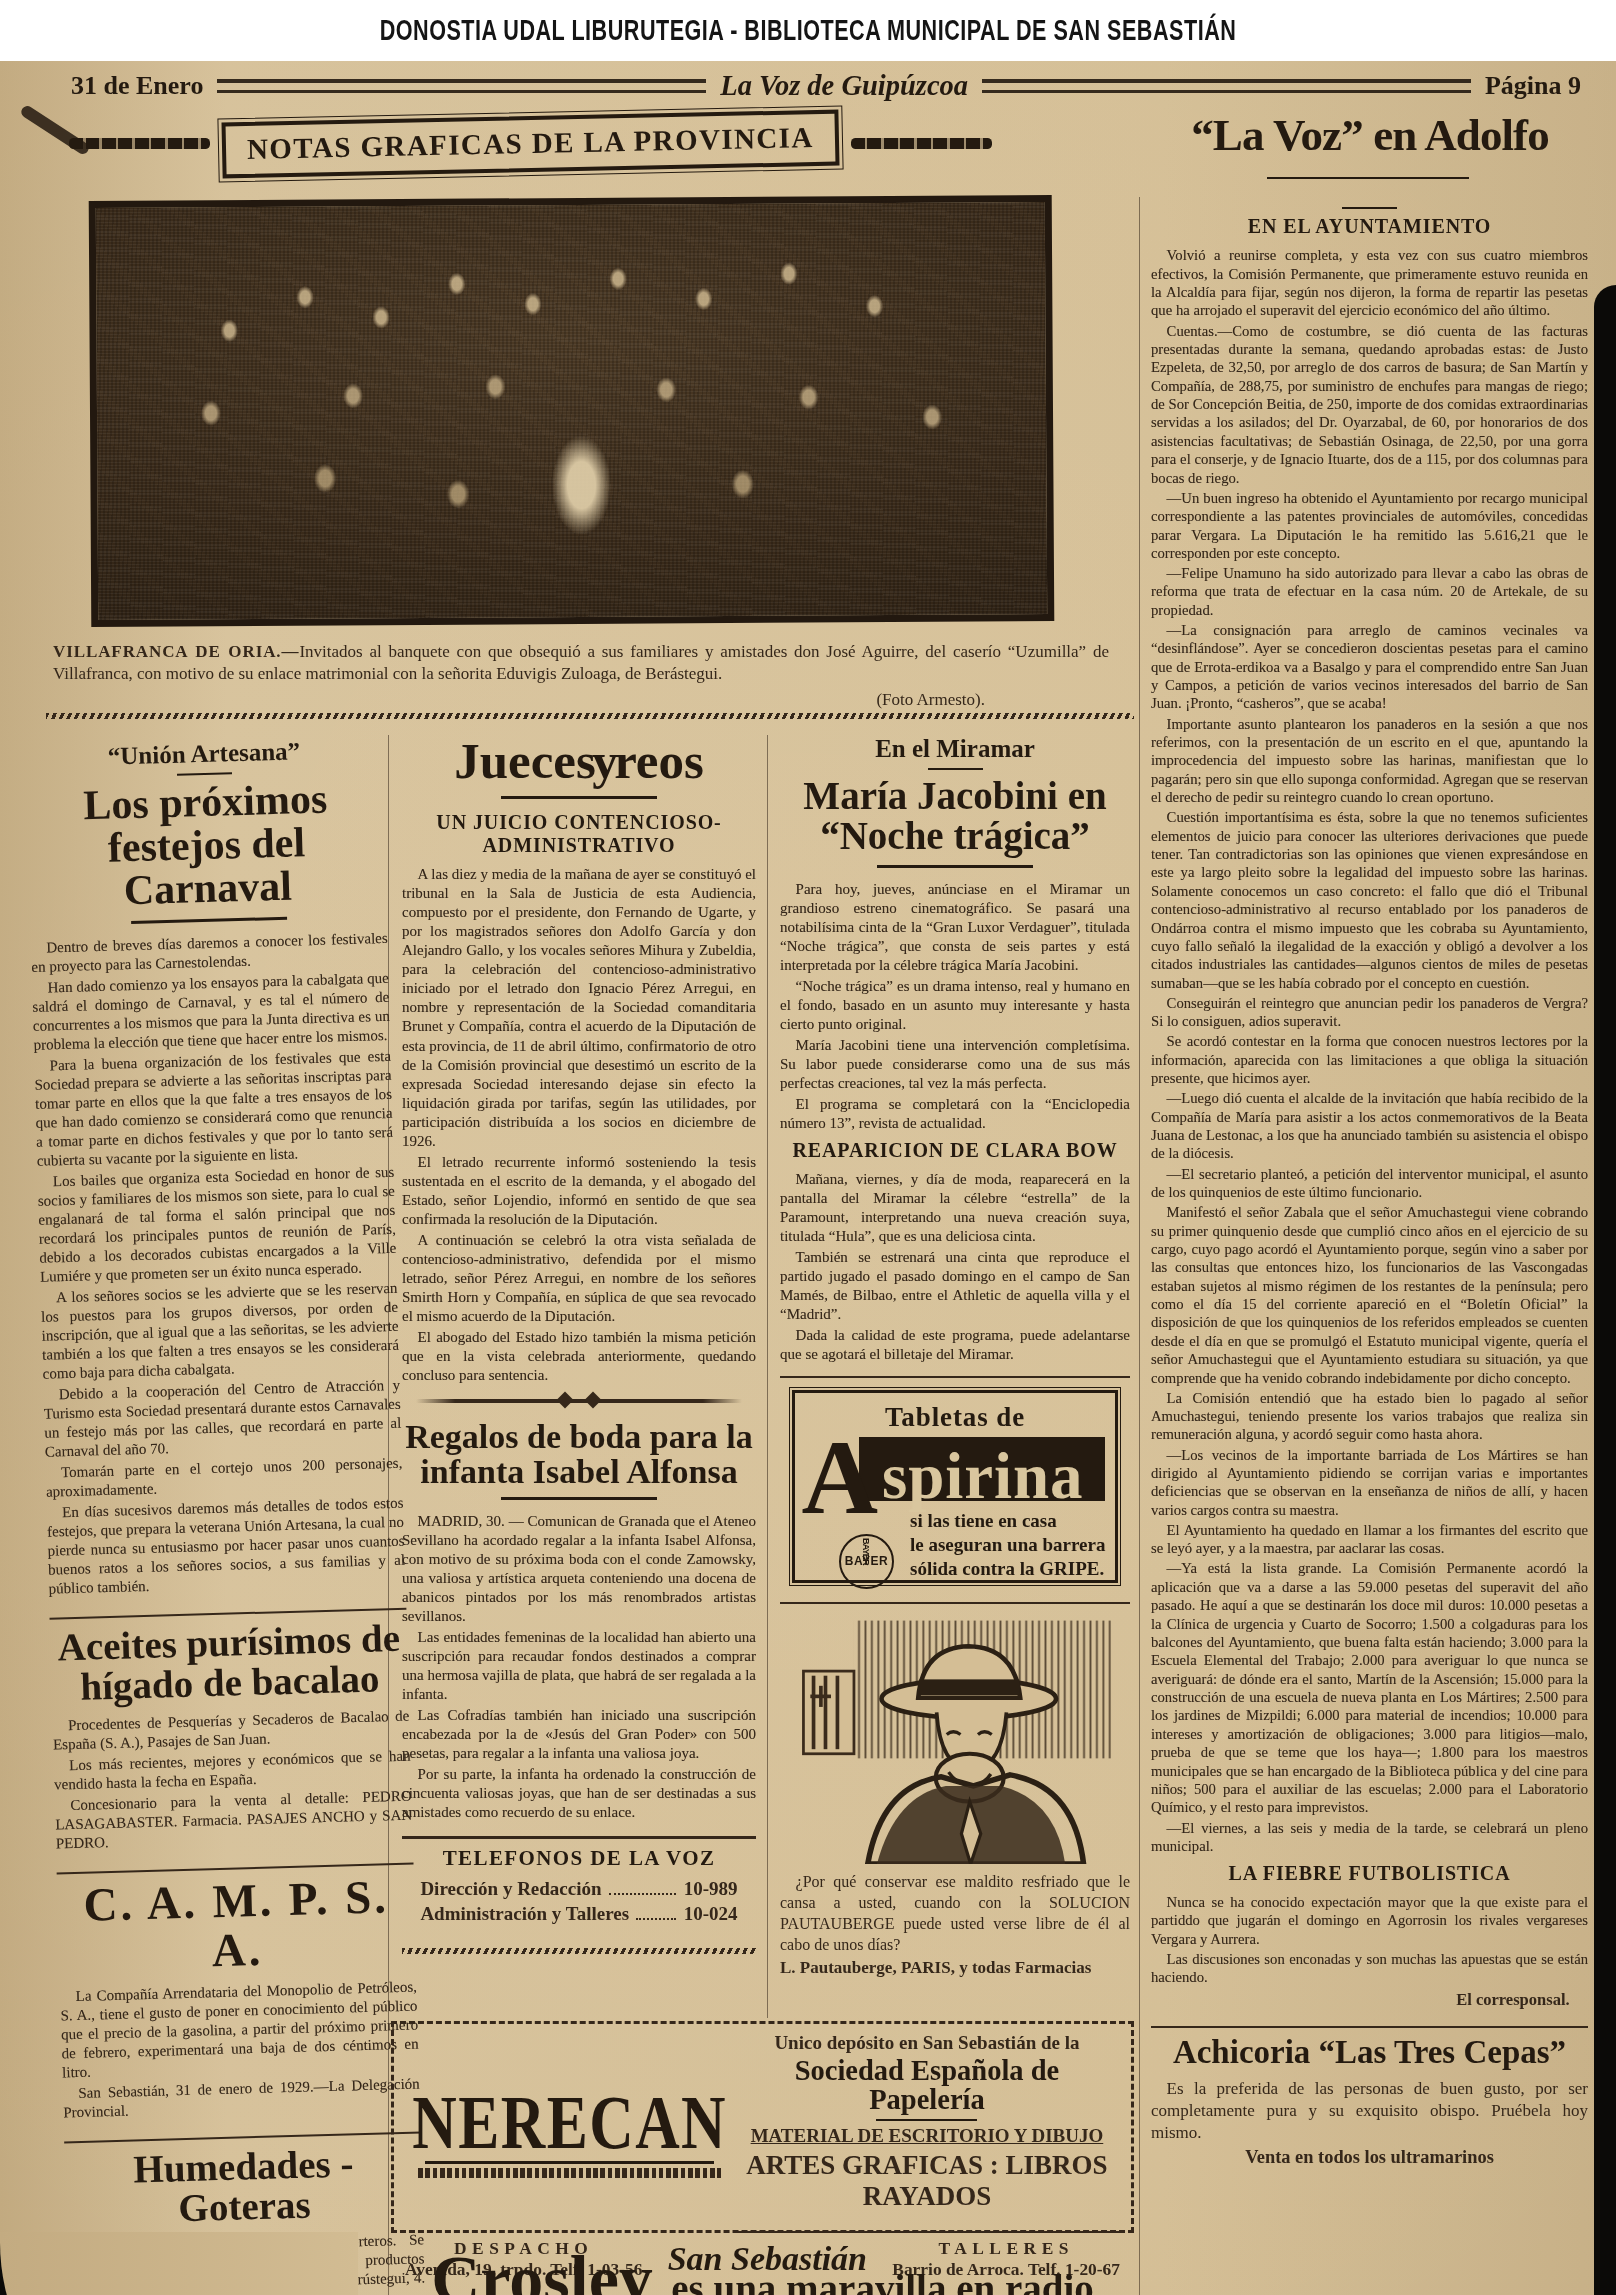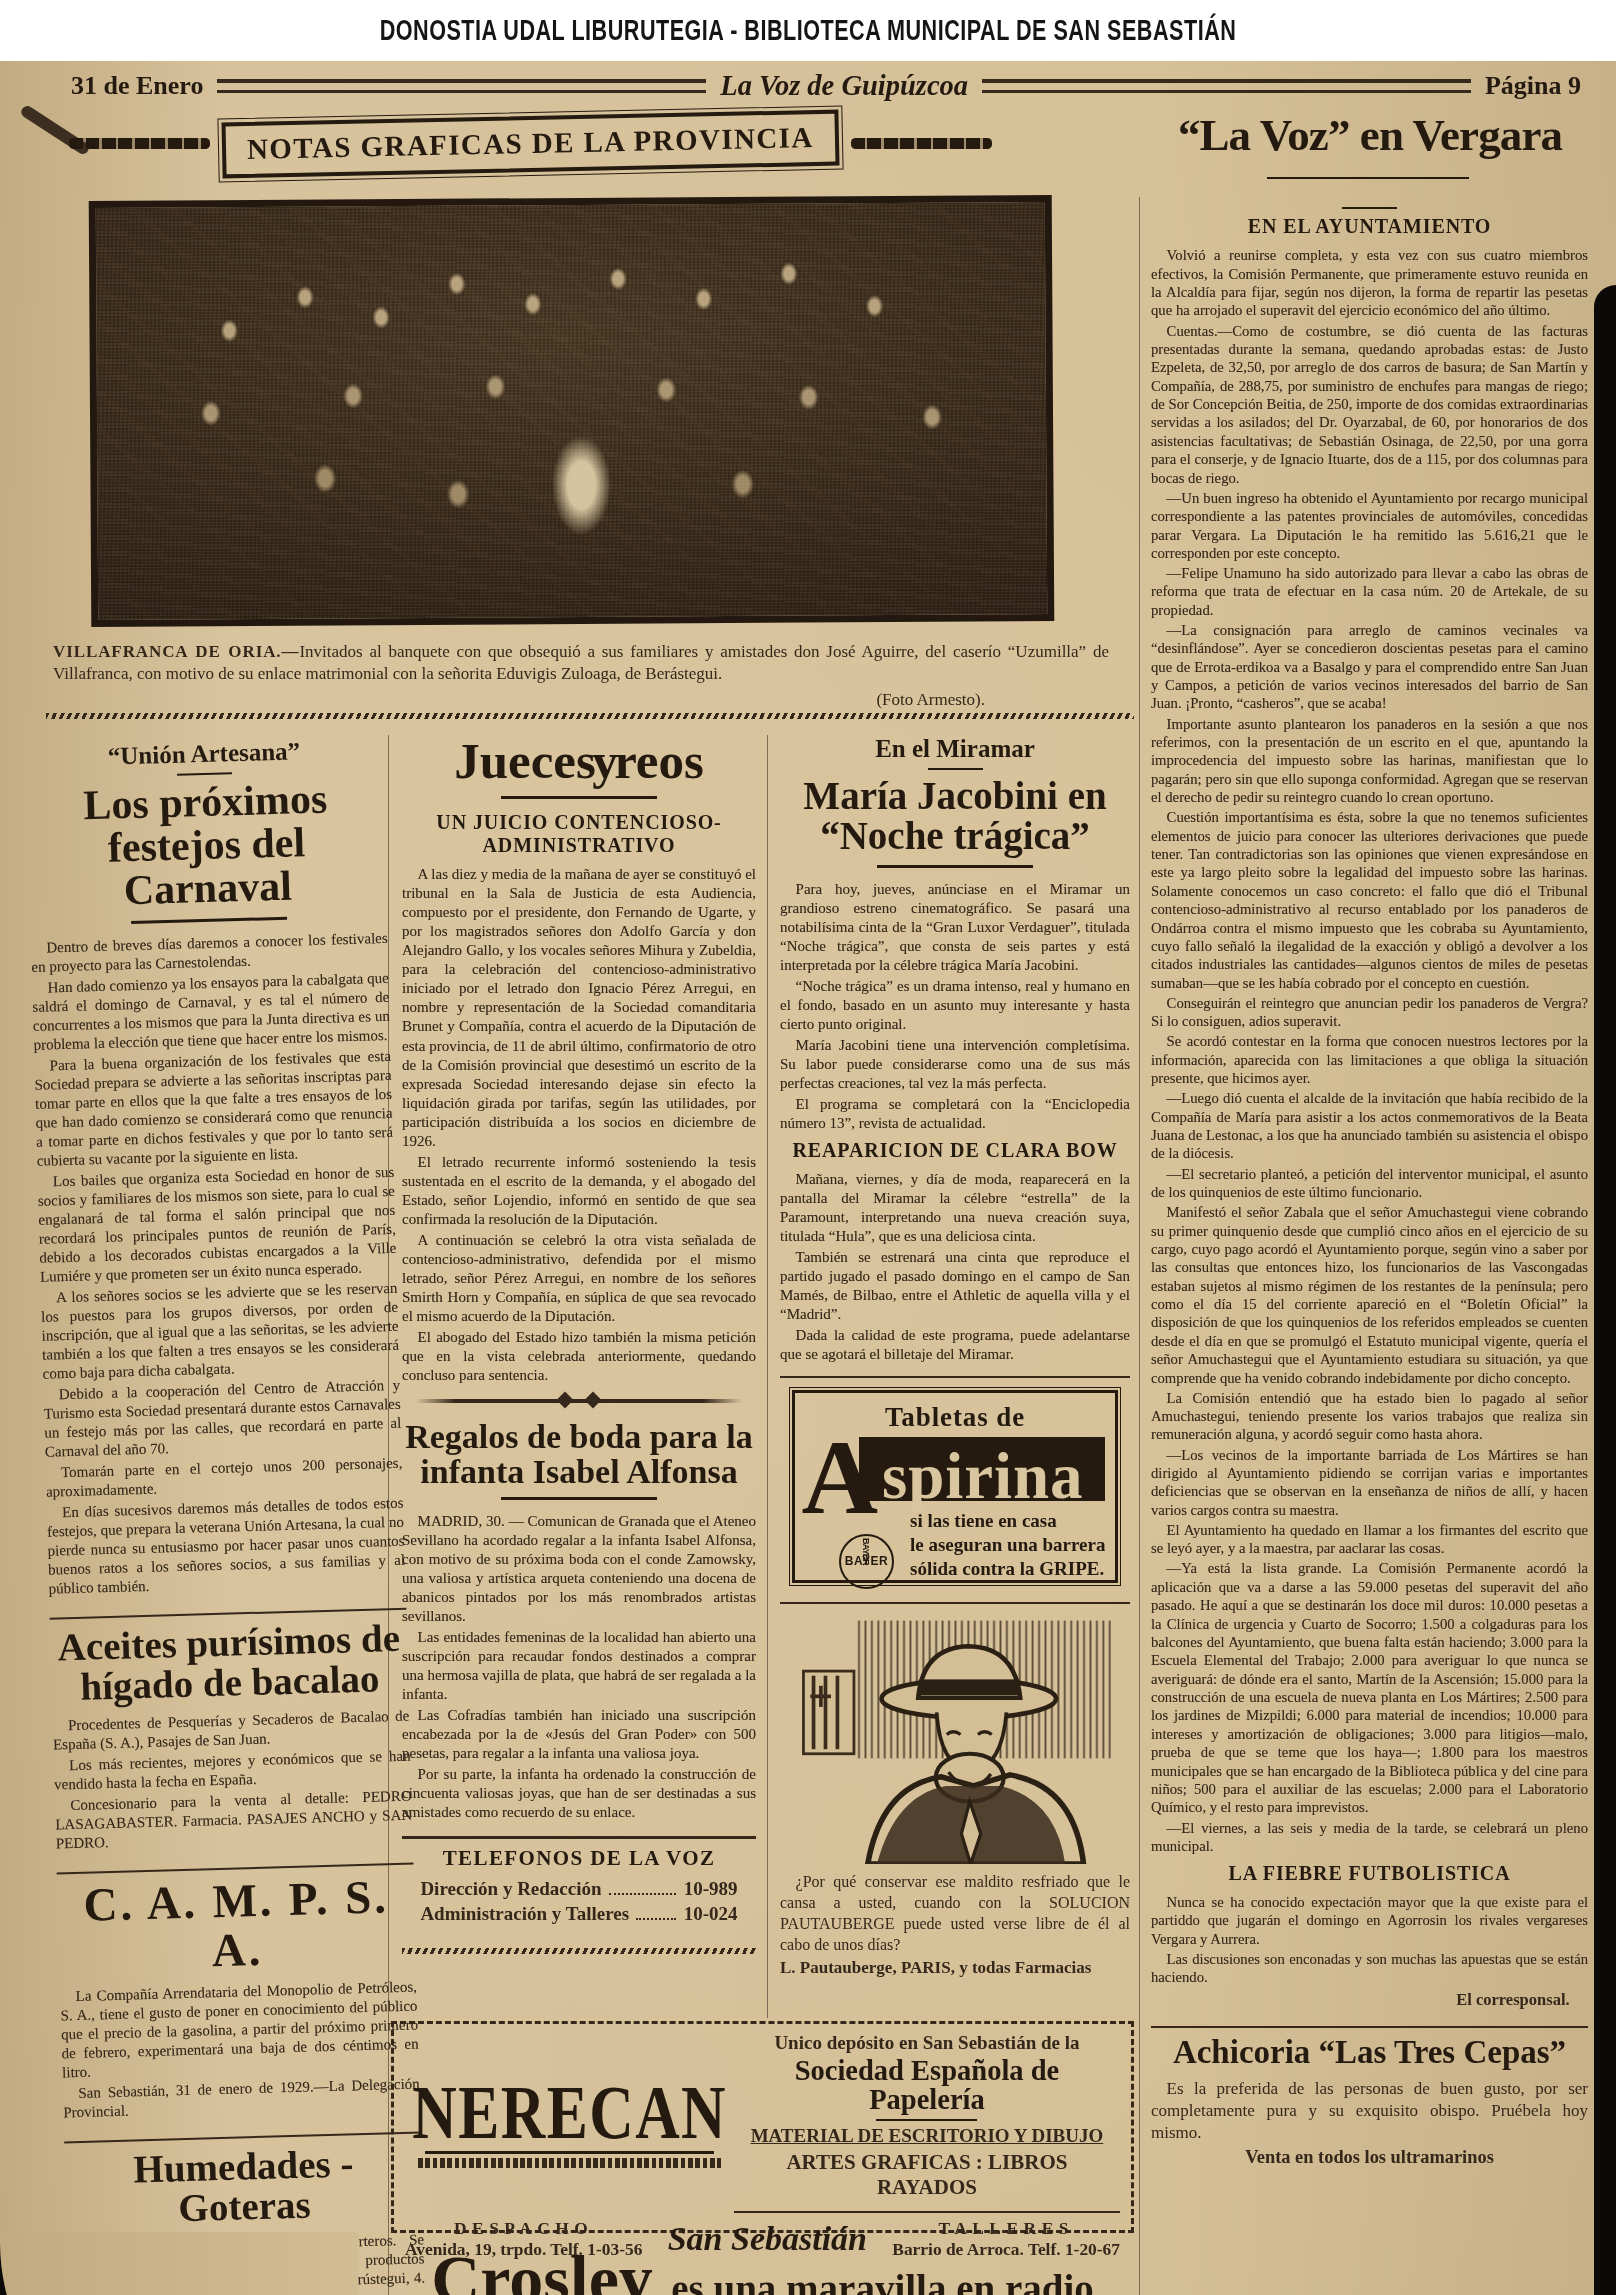--- a/index.html
+++ b/index.html
@@ -130,21 +130,21 @@
   .ner-left{width:46%;display:flex;flex-direction:column;align-items:center;justify-content:center;}
   .ner-name{font-weight:bold;font-size:77px;letter-spacing:1.8px;transform:scaleX(.8);color:var(--ink-dark);line-height:.9;}
   .ner-underline{width:88%;border-top:3.7px solid var(--ink-dark);margin-top:3.7px;}
   .ner-stripe{width:92%;height:9.2px;margin-top:4.6px;
     background:repeating-linear-gradient(90deg,var(--ink) 0 4.6px,transparent 4.6px 7.3px);}
   .ner-right{width:54%;text-align:center;display:flex;flex-direction:column;justify-content:flex-start;gap:2.8px;}
   .ner-top{font-weight:bold;font-size:19px;}
   .ner-org{font-weight:bold;font-size:28.5px;line-height:1;color:var(--ink-dark);}
   .ner-orgrule{width:101px;border-top:2.8px solid var(--ink-dark);margin:1.8px auto;}
   .ner-line1{font-weight:bold;font-size:19px;text-decoration:underline;}
-  .ner-line2{font-weight:bold;font-size:21px;border-bottom:2.3px solid var(--ink);align-self:center;padding-bottom:11px;}
+  .ner-line2{font-weight:bold;font-size:27px;border-bottom:2.3px solid var(--ink);align-self:center;padding-bottom:19px;}
   .ner-foot{display:flex;align-items:center;justify-content:space-between;margin-top:4.6px;}
   .ner-cell{text-align:center;}
   .ner-lbl{font-weight:bold;font-size:17.4px;letter-spacing:5.5px;}
   .ner-addr{font-size:17.4px;font-weight:bold;}
   .ner-city{font-weight:bold;font-style:italic;font-size:34px;color:var(--ink-dark);}
   
   .crosley{position:absolute;left:391px;top:2249px;width:743px;}
   .cro-head{display:flex;align-items:baseline;justify-content:center;gap:18.4px;}
   .cro-brand{font-weight:bold;font-size:68px;color:var(--ink-dark);line-height:.9;}
   .cro-claim{font-weight:bold;font-size:39px;border-bottom:3.2px solid var(--ink-dark);padding-bottom:3.7px;color:var(--ink-dark);}
@@ -176,21 +176,21 @@
     <span class="m-rule"></span>
     <span class="m-page">Página 9</span>
   </div>
 
   <div class="notas-wrap">
     <span class="notas-bar"></span>
     <span class="notas-box">NOTAS GRAFICAS DE LA PROVINCIA</span>
     <span class="notas-bar"></span>
   </div>
 
-  <div class="verg-title">“La Voz” en Vergara</div>
+  <div class="verg-title">“La Voz” en Adolfo</div>
   <div class="verg-rule"></div>
 
   <div class="photo"></div>
   <div class="caption">
     <span class="lead">VILLAFRANCA DE ORIA.—</span><span>Invitados al banquete con que obsequió a sus familiares y amistades don José Aguirre, del caserío “Uzumilla” de Villafranca, con motivo de su enlace matrimonial con la señorita Eduvigis Zuloaga, de Berástegui.</span>
     <span class="credit">(Foto Armesto).</span>
   </div>
   <div class="wavy wavy-top"></div>
 
   <div class="vd vd1"></div>

